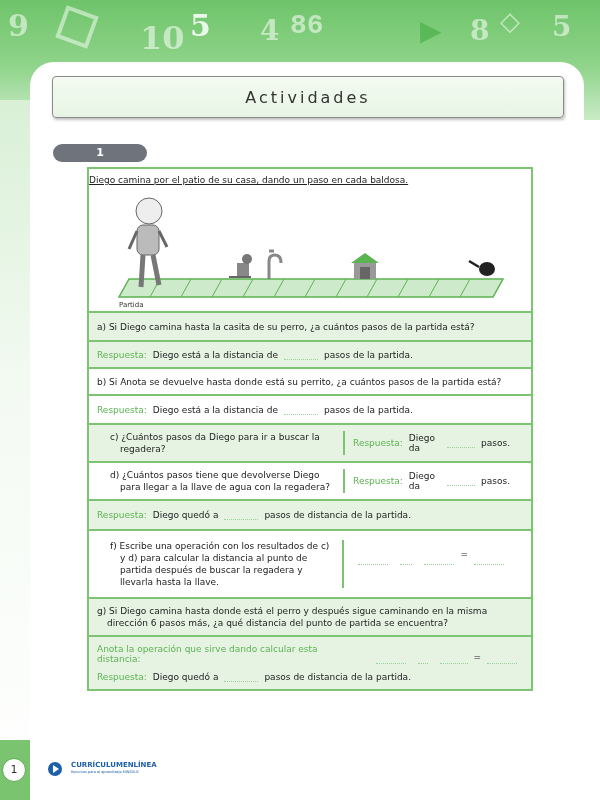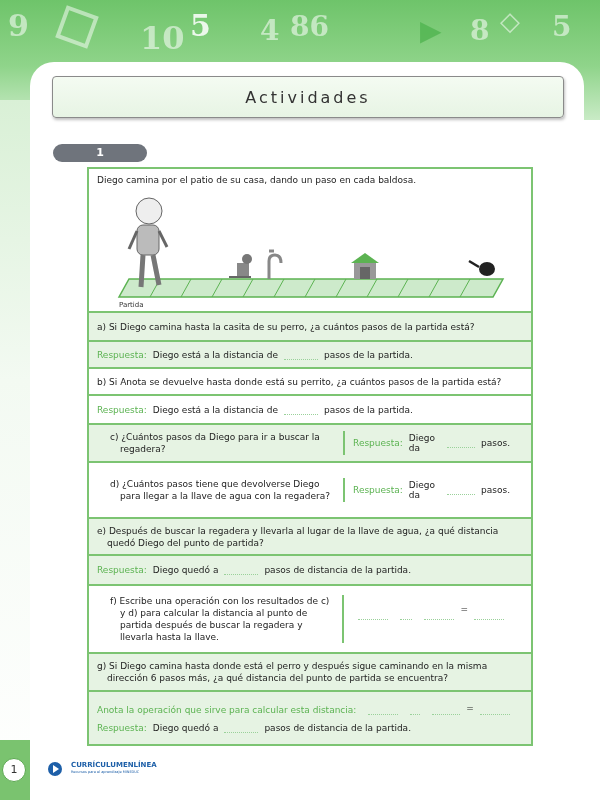--- a/index.html
+++ b/index.html
@@ -31,39 +31,39 @@
 </style>
 </head>
 <body>
 
 <div class="bg-top">
   <span class="deco" style="left:8px;top:8px;font-size:30px;">9</span>
   <span class="deco" style="left:60px;top:10px;font-size:30px;border:4px solid rgba(255,255,255,0.5);width:26px;height:26px;transform:rotate(20deg);"></span>
   <span class="deco" style="left:140px;top:2px;font-size:32px;margin-top:17px;">10</span>
   <span class="deco" style="left:190px;top:8px;font-size:30px;color:rgba(255,255,255,0.85);">5</span>
   <span class="deco" style="left:260px;top:14px;font-size:28px;">4</span>
-  <span class="deco" style="left:290px;top:10px;font-size:28px;">86</span>
+  <span class="deco" style="left:290px;top:10px;font-size:28px;font-family:Liberation Mono, monospace;">86</span>
   <span class="deco" style="left:420px;top:14px;font-size:28px;color:rgba(80,180,80,0.8);">▶</span>
   <span class="deco" style="left:470px;top:14px;font-size:28px;">8</span>
   <span class="deco" style="left:500px;top:6px;font-size:26px;">◇</span>
   <span class="deco" style="left:552px;top:10px;font-size:28px;">5</span>
 </div>
 <div class="bg-left"></div>
 <div class="left-strip"></div>
 <div class="sheet"></div>
 
 <div class="title-box">
   <span>Actividades</span>
 </div>
 
 <div class="num-pill">1</div>
 
 <div class="frame">
   <div class="scene">
-    <div style="position:absolute;left:8px;top:6px;font-size:9px;">Diego camina por el patio de su casa, dando un paso en cada baldosa.</div>
+    <div style="position:absolute;left:0;top:6px;font-size:9px;text-decoration:underline;">Diego camina por el patio de su casa, dando un paso en cada baldosa.</div>
     <svg width="438" height="142" style="position:absolute;left:0;top:0;">
       <g>
         <polygon points="30,128 404,128 414,110 40,110" fill="#cdeacb" stroke="#5cb352" stroke-width="1.5"></polygon>
         <g stroke="#5cb352" stroke-width="1">
           <line x1="61" y1="128" x2="71" y2="110"></line>
             <line x1="92" y1="128" x2="102" y2="110"></line>
           <line x1="123" y1="128" x2="133" y2="110"></line>
             <line x1="154" y1="128" x2="164" y2="110"></line>
           <line x1="185" y1="128" x2="195" y2="110"></line>
             <line x1="216" y1="128" x2="226" y2="110"></line>
@@ -127,35 +127,32 @@
     <div class="l">
         <span class="indent">c) ¿Cuántos pasos da Diego para ir a buscar la regadera?</span>
       </div>
     <div class="r">
       <span class="lbl">Respuesta:</span>
       <span>Diego da</span>
       <span class="blank"></span>
       <span>pasos.</span>
     </div>
   </div>
-  <div class="row split" style="height:56px;">
+  <div class="row split" style="height:38px;">
     <div class="l">
         <span class="indent">d) ¿Cuántos pasos tiene que devolverse Diego para llegar a la llave de agua con la regadera?</span>
       </div>
     <div class="r">
       <span class="lbl">Respuesta:</span>
       <span>Diego da</span>
       <span class="blank"></span>
       <span>pasos.</span>
     </div>
   </div>
 
-  <div class="row g" style="height:37px;">
-    <span class="indent">e) Después de buscar la regadera y llevarla al lugar de la llave de agua, ¿a qué distancia quedó Diego del punto de partida?</span>
-  </div>
   <div class="row g" style="height:30px;">
     <span class="lbl">Respuesta:</span>
     <span>Diego quedó a</span>
     <span class="blank"></span>
     <span>pasos de distancia de la partida.</span>
   </div>
 
   <div class="row split" style="height:68px;">
     <div class="l">
         <span class="indent">f) Escribe una operación con los resultados de c) y d) para calcular la distancia al punto de partida después de buscar la regadera y llevarla hasta la llave.</span>
@@ -167,21 +164,21 @@
       <span style="margin-bottom:6px;">=</span>
       <span class="blank" style="width:30px;"></span>
     </div>
   </div>
 
   <div class="row g" style="height:38px;">
     <span class="indent">g) Si Diego camina hasta donde está el perro y después sigue caminando en la misma dirección 6 pasos más, ¿a qué distancia del punto de partida se encuentra?</span>
   </div>
   <div class="row g" style="height:54px;flex-direction:column;align-items:flex-start;justify-content:center;">
     <div style="display:flex;align-items:flex-end;margin-bottom:8px;">
-      <span class="lbl">Anota la operación que sirve para calcular esta distancia:</span>
+      <span class="lbl">Anota la operación que sirve dando calcular esta distancia:</span>
       <span class="blank" style="width:30px;"></span>
       <span class="blank" style="width:10px;"></span>
       <span class="blank" style="width:28px;"></span>
       <span style="margin-bottom:2px;">=</span>
       <span class="blank" style="width:30px;"></span>
     </div>
     <div style="display:flex;align-items:flex-end;">
       <span class="lbl">Respuesta:</span>
       <span>Diego quedó a</span>
       <span class="blank"></span>

